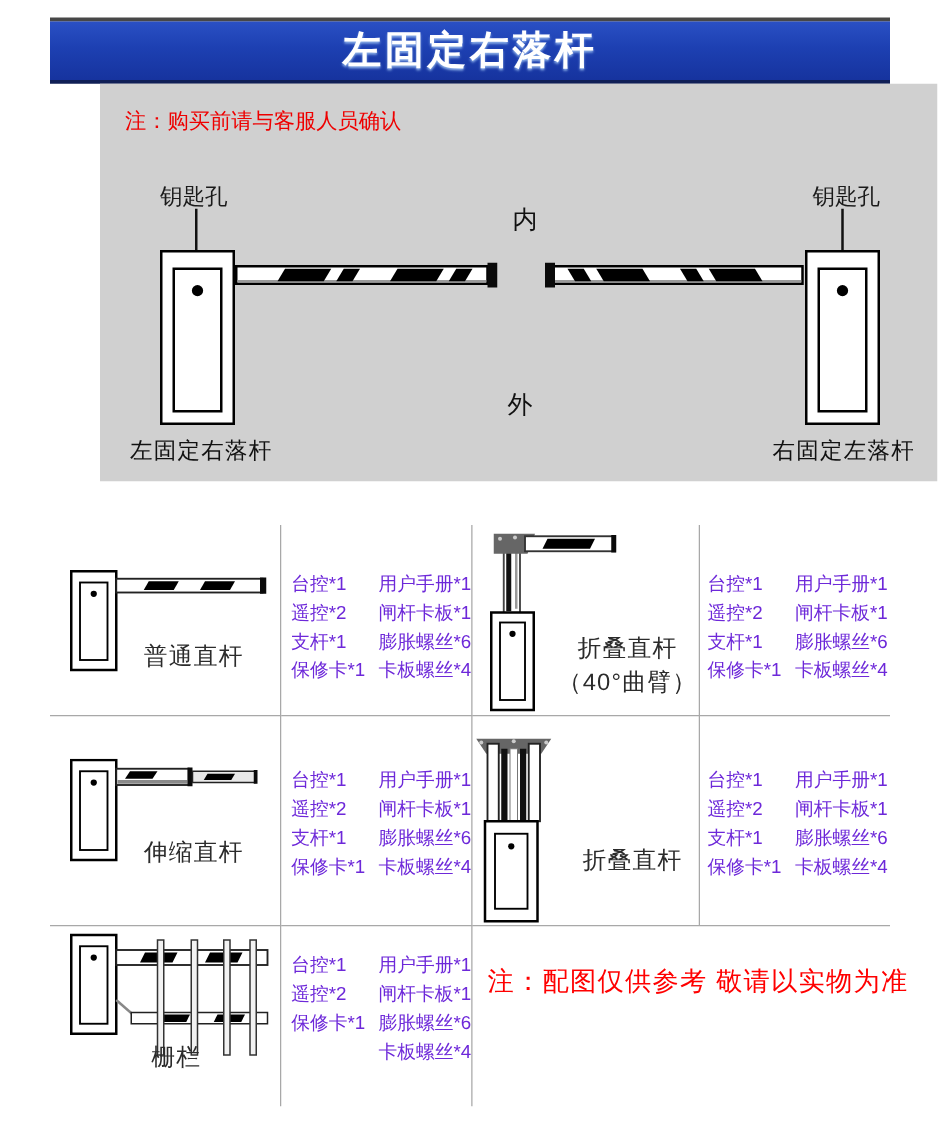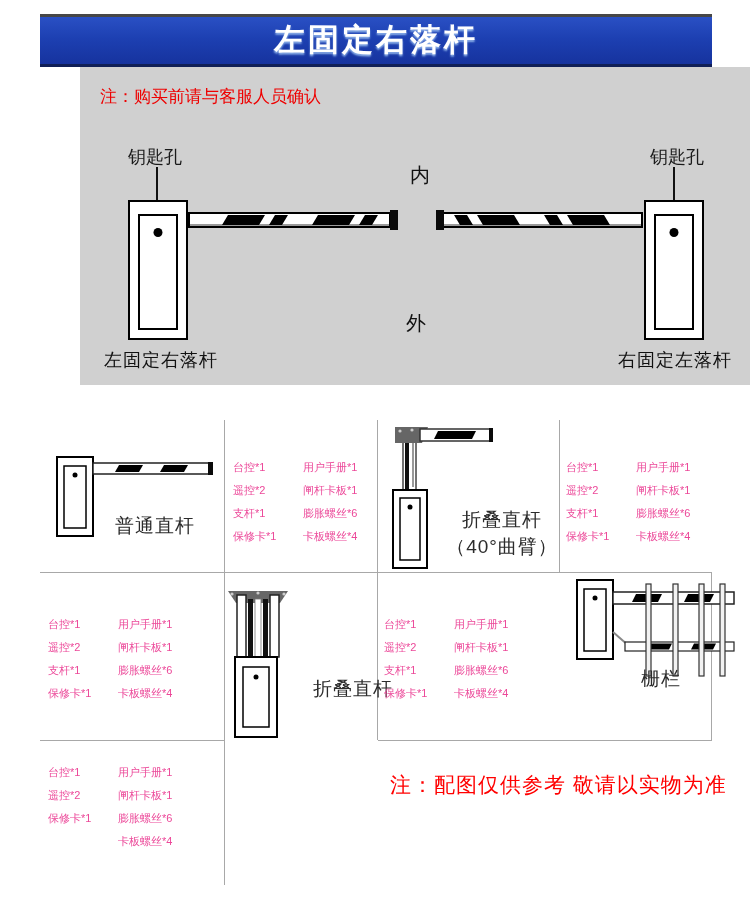--- a/index.html
+++ b/index.html
@@ -42,21 +42,21 @@
   .grid{position:absolute;left:0;top:420px;display:grid;
         grid-template-columns:185px 153px 182px 152px;
         grid-template-rows:152px 168px 145px;}
   .cell{position:relative;box-sizing:border-box;}
   .br{border-right:1px solid #a8a8a8;}
   .bt{border-top:1px solid #a8a8a8;}
   .span2{grid-column:3 / 5;}
 
   .p-label{position:absolute;font-size:19px;color:#2b2b2b;letter-spacing:1px;line-height:27px;
            text-align:center;white-space:nowrap;}
-  .acc{display:flex;font-size:11px;color:#ec4899;}
+  .acc{display:flex;font-size:15px;color:#6d28d9;}
   .acc .colA{width:64px;margin-right:6px;}
   .acc .line{height:23px;line-height:23px;white-space:nowrap;}
   .pad1{padding:36px 0 0 8px;} .pad2{padding:40px 0 0 8px;} .pad3{padding:20px 0 0 8px;}
   .pad1r{padding:36px 0 0 6px;} .pad2r{padding:40px 0 0 6px;}
   .acc-r .colA{width:66px;margin-right:4px;}
 
   .note-bottom{position:absolute;left:12px;top:30px;font-size:21px;color:#ff0000;letter-spacing:1px;
                white-space:nowrap;}
   svg{display:block;}
 </style>
@@ -176,20 +176,35 @@
         </div>
         <div class="colB">
           <div class="line">用户手册*1</div>
           <div class="line">闸杆卡板*1</div>
           <div class="line">膨胀螺丝*6</div>
           <div class="line">卡板螺丝*4</div>
         </div>
       </div>
     </div>
 
+    <div class="cell br bt">
+      <svg style="position:absolute;left:16px;top:34px" width="152" height="84" viewBox="0 0 152 84">
+        <rect x="1" y="1" width="36" height="80" fill="#fff" stroke="#000" stroke-width="2"></rect>
+        <rect x="8" y="10" width="22" height="63" fill="#fff" stroke="#000" stroke-width="1.5"></rect>
+        <circle cx="19" cy="19" r="2.5" fill="#000"></circle>
+        <rect x="37" y="8" width="58" height="13" fill="#fff" stroke="#222" stroke-width="1.5"></rect>
+        <rect x="38" y="17" width="56" height="3" fill="#8a8a8a"></rect>
+        <polygon points="48,10 70,10 66,16 44,16" fill="#000"></polygon>
+        <rect x="94" y="7" width="4" height="15" fill="#0a0a0a"></rect>
+        <rect x="98" y="10" width="50" height="9" fill="#e8e8e8" stroke="#222" stroke-width="1.2"></rect>
+        <polygon points="110,12 132,12 129,17 107,17" fill="#000"></polygon>
+        <rect x="147" y="9" width="3" height="11" fill="#0a0a0a"></rect>
+      </svg>
+      <div class="p-label" style="left:75px;top:96px">伸缩直杆</div>
+    </div>
 
     <div class="cell br bt pad2">
       <div class="acc">
         <div class="colA">
           <div class="line">台控*1</div>
           <div class="line">遥控*2</div>
           <div class="line">支杆*1</div>
           <div class="line">保修卡*1</div>
         </div>
         <div class="colB">

